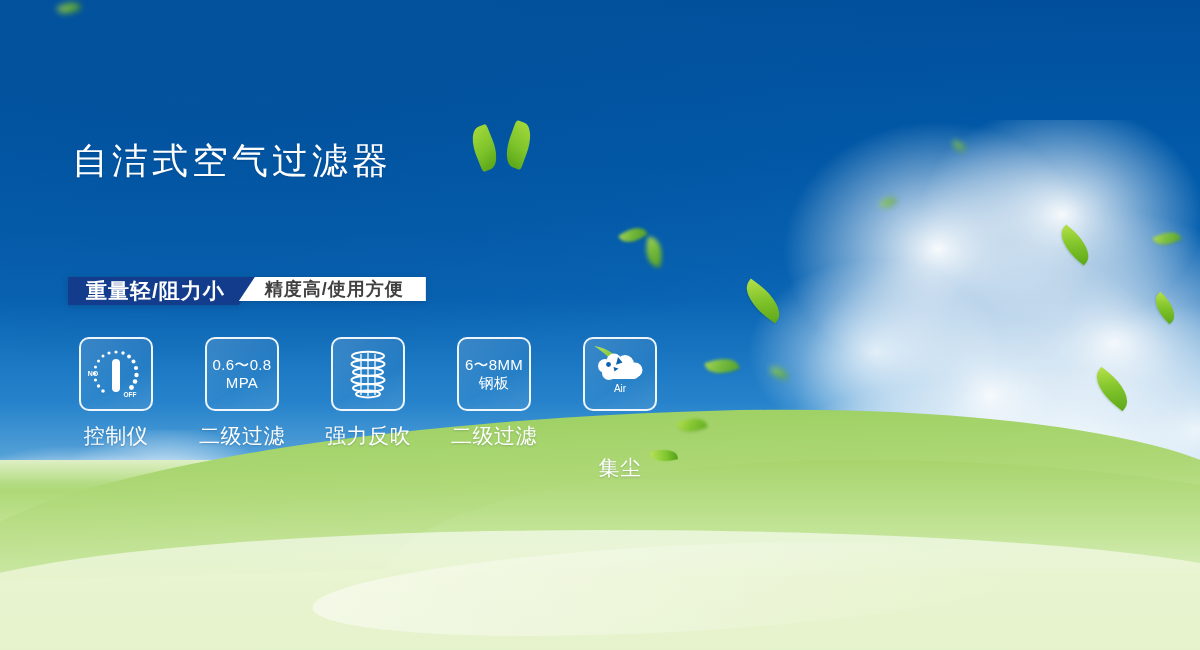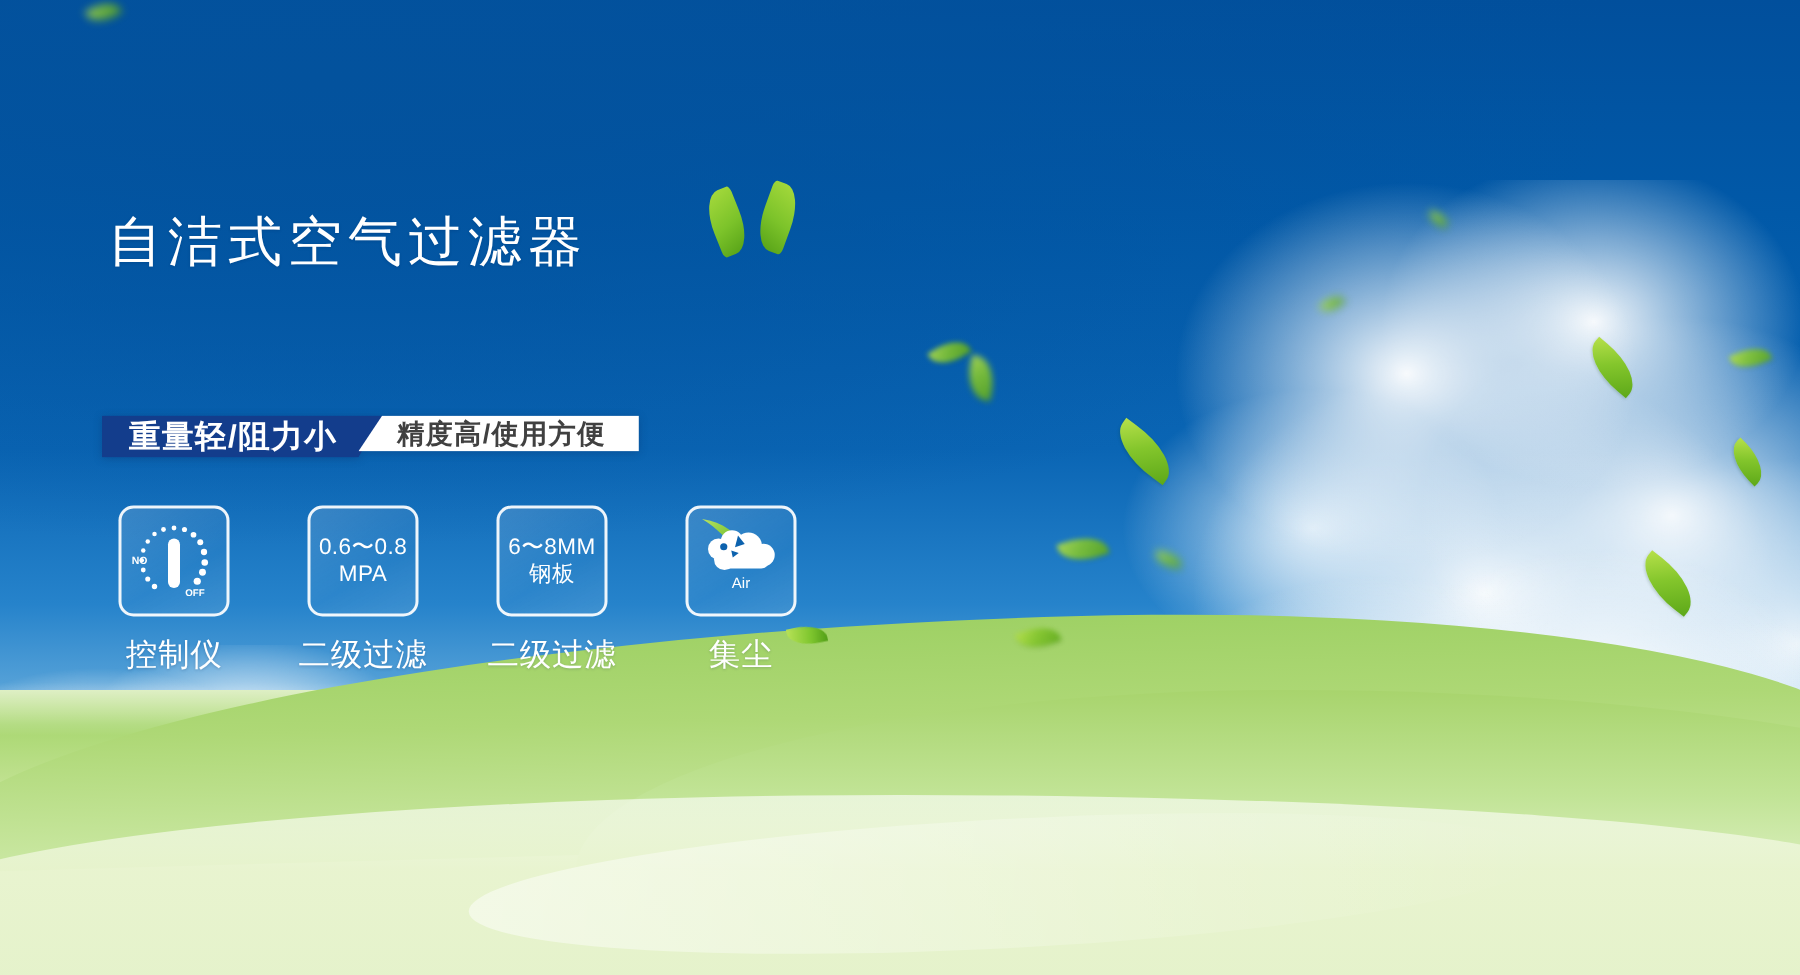--- a/index.html
+++ b/index.html
@@ -200,21 +200,21 @@
   
   .label-leaf {
     position:absolute; left:52px; top:6px;
     width:26px; height:13px;
     background:linear-gradient(100deg,#b9e356 0%,#7cc52b 60%,#4e9c14 100%);
     border-radius:0 80% 0 80%;
     transform:rotate(-12deg);
     filter:blur(.4px);
     opacity:.95;
   }
-  .feature-label-wrap { position:relative; }
+  .feature-label-wrap { position:relative;margin-top:32px; }
 </style>
 </head>
 <body>
 
 <div class="banner">
 
   <div class="sky"></div>
 
   <div class="cloud cloud-big-right"></div>
   <div class="cloud cloud-right-lower"></div>
@@ -292,20 +292,40 @@
       <div class="feature">
         <div class="feature-box">
           <div class="box-text">
             <span class="big">0.6〜0.8</span>
             <span class="big">MPA</span>
           </div>
         </div>
         <div class="feature-label">二级过滤</div>
       </div>
 
+      <div class="feature">
+        <div class="feature-box">
+          <svg width="58" height="58" viewBox="0 0 58 58">
+            <g stroke="#ffffff" stroke-width="1.3" fill="none">
+              <line x1="22" y1="9" x2="22" y2="50"></line>
+              <line x1="29" y1="8" x2="29" y2="51"></line>
+              <line x1="36" y1="9" x2="36" y2="50"></line>
+            </g>
+            <g fill="none" stroke="#ffffff" stroke-width="2">
+              <ellipse cx="29" cy="11" rx="16" ry="4.2"></ellipse>
+              <ellipse cx="29" cy="19" rx="16.5" ry="4.2"></ellipse>
+              <ellipse cx="29" cy="27" rx="15" ry="4"></ellipse>
+              <ellipse cx="29" cy="35" rx="16.5" ry="4.2"></ellipse>
+              <ellipse cx="29" cy="43" rx="15" ry="4"></ellipse>
+              <ellipse cx="29" cy="49" rx="12" ry="3.4"></ellipse>
+            </g>
+          </svg>
+        </div>
+        <div class="feature-label">强力反吹</div>
+      </div>
 
       <div class="feature">
         <div class="feature-box">
           <div class="box-text">
             <span class="big">6〜8MM</span>
             <span class="big">钢板</span>
           </div>
         </div>
         <div class="feature-label">二级过滤</div>
       </div>

